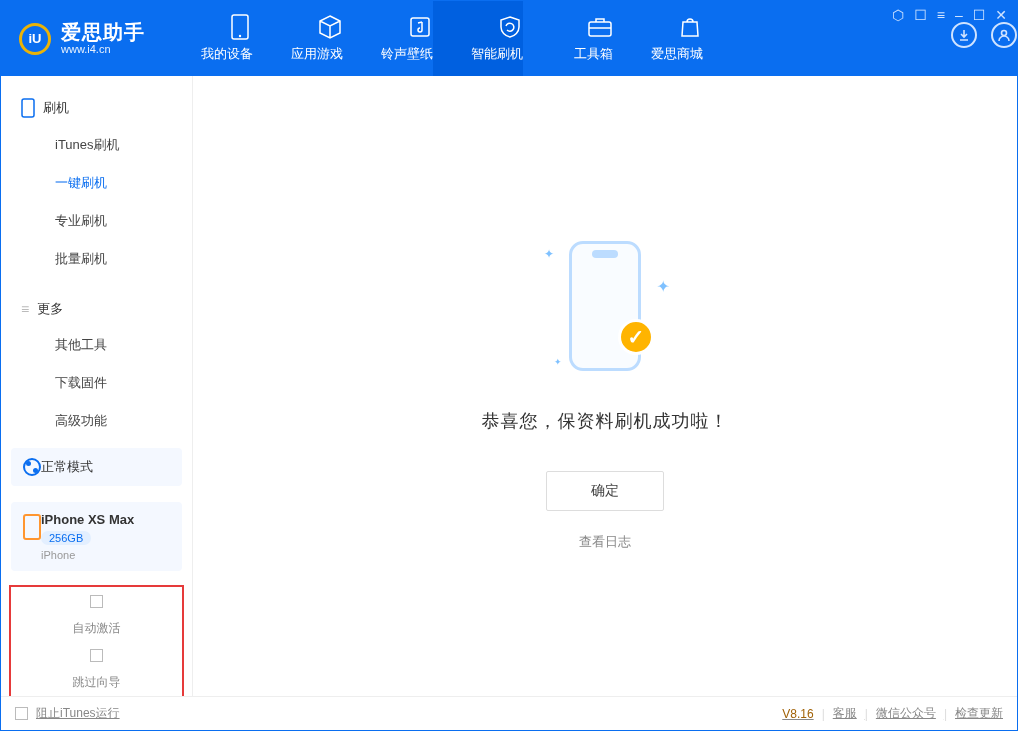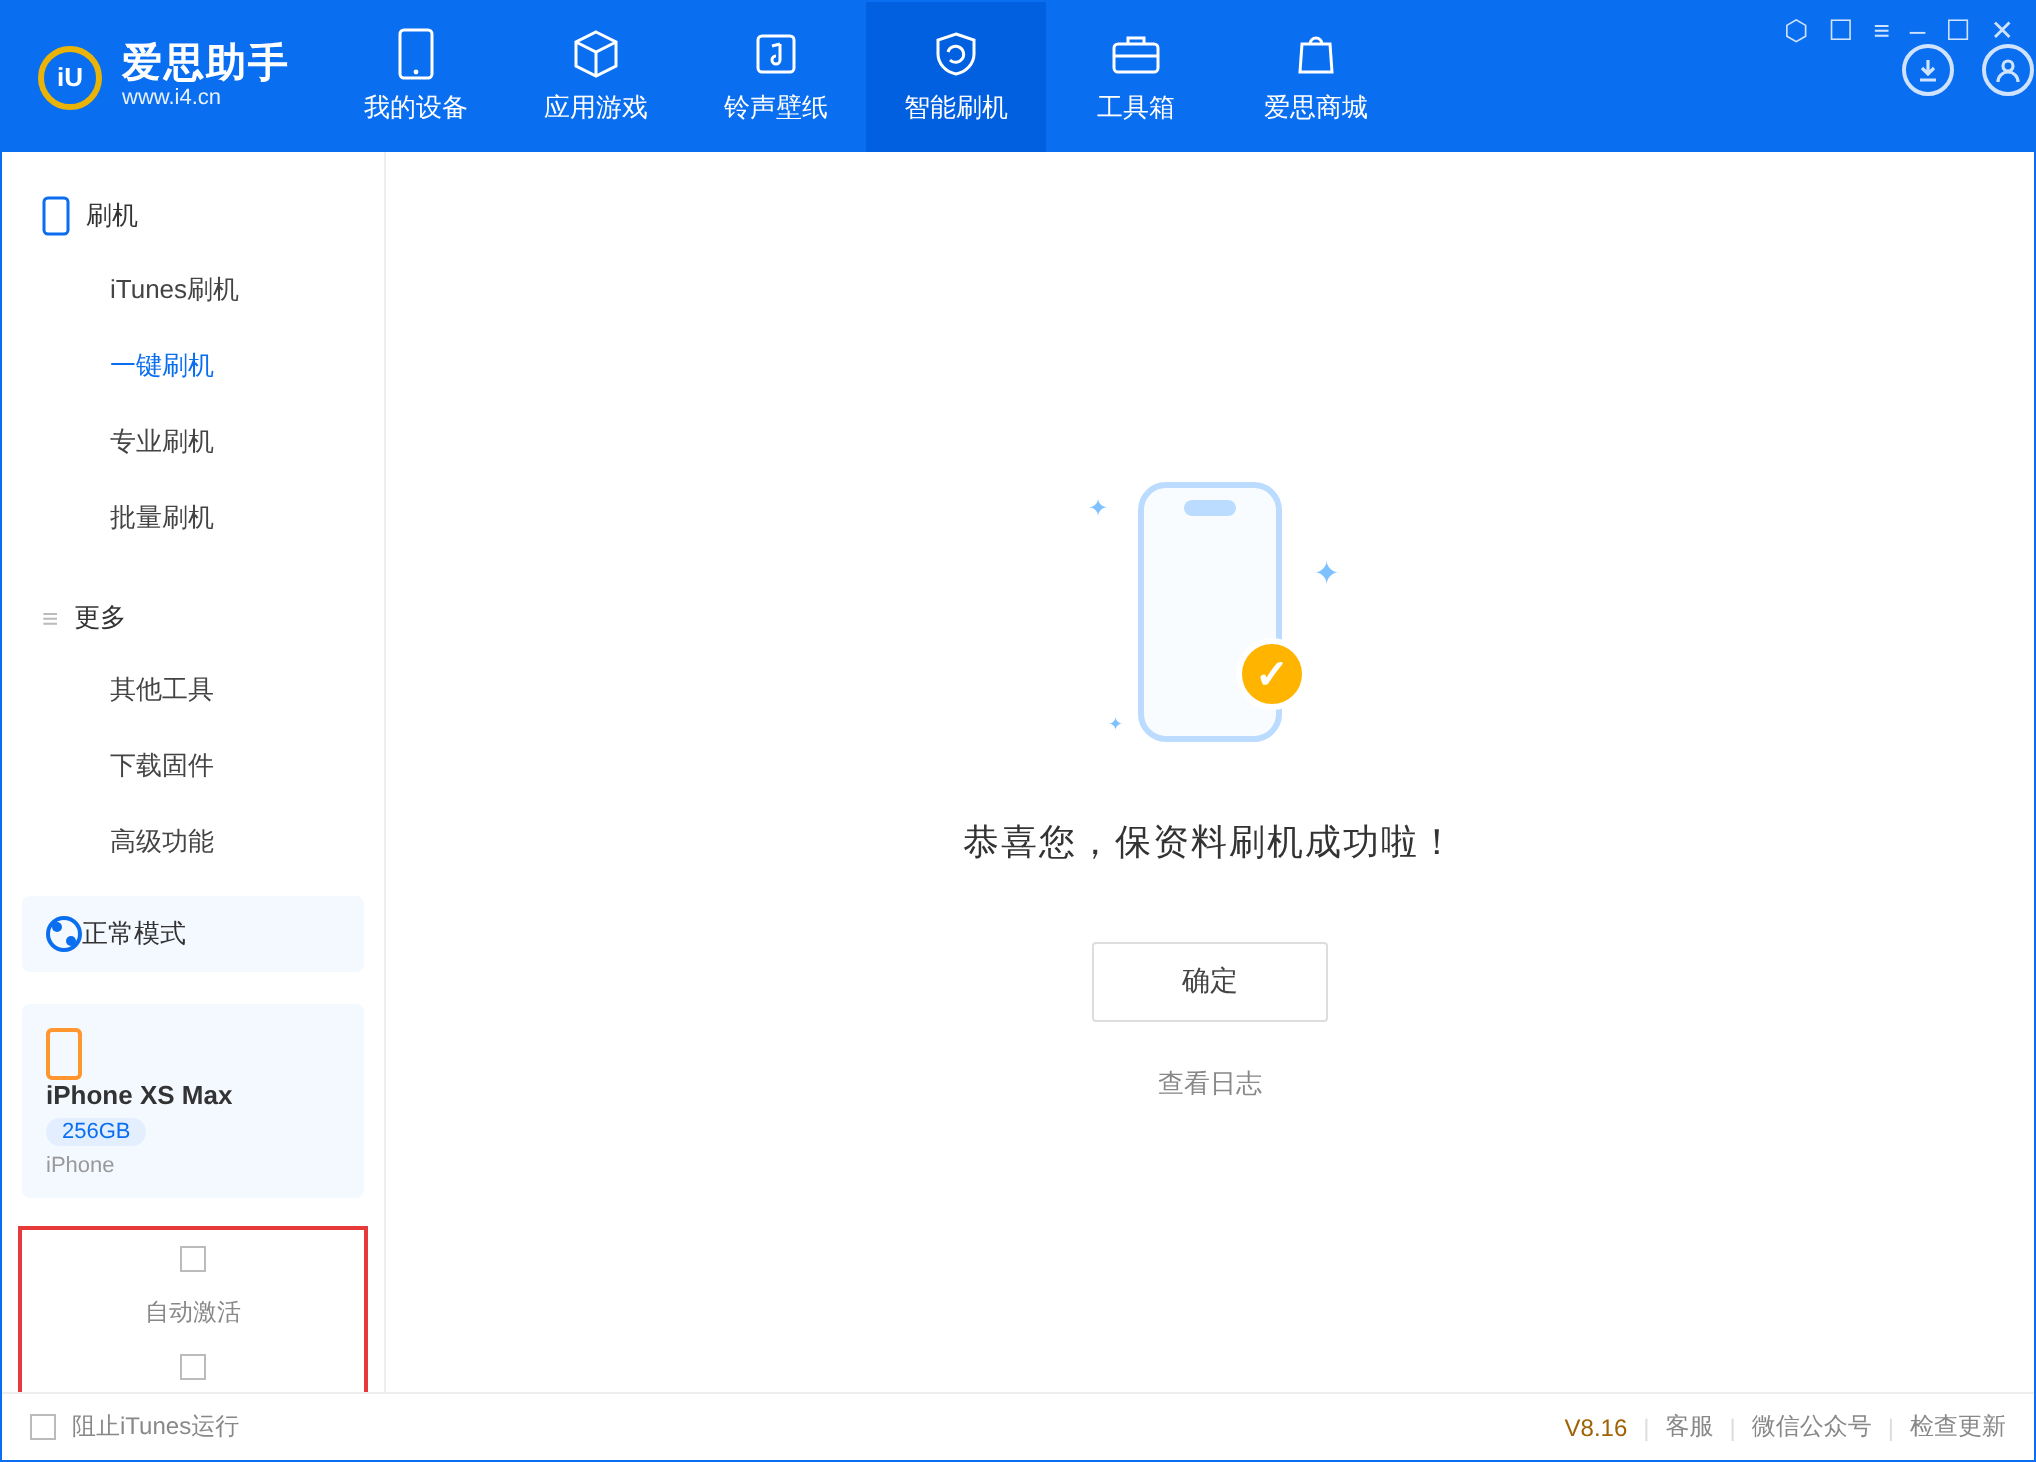--- a/index.html
+++ b/index.html
@@ -6,21 +6,21 @@
 body { background: #fff; width: 1018px; height: 731px; border: 1px solid #0a6ef0; overflow: hidden; display: flex; flex-direction: column; }
 
 
 .header { height: 75px; background: #0a6ef0; display: flex; align-items: stretch; color: #fff; }
 .logo-block { display: flex; align-items: center; padding: 0 18px; gap: 10px; }
 .logo-circle { width: 32px; height: 32px; border: 3px solid #eab308; border-radius: 50%; display: flex; align-items: center; justify-content: center; color: #fff; font-weight: bold; font-size: 13px; }
 .logo-text { line-height: 1.1; }
 .logo-text .cn { font-size: 20px; font-weight: bold; letter-spacing: 1px; }
 .logo-text .url { font-size: 11px; opacity: .9; }
 .nav-tabs { display: flex; }
-.nav-tab { width: 90px; display: flex; flex-direction: column; align-items: center; justify-content: center; gap: 5px; cursor: pointer; font-size: 13px; }
+.nav-tab { width: 90px; display: flex; flex-direction: column; align-items: flex-end; justify-content: center; gap: 5px; cursor: pointer; font-size: 13px; }
 .nav-tab.active { background: #0060e0; }
 .nav-tab .tab-icon { width: 26px; height: 26px; display: flex; align-items: center; justify-content: center; }
 .header-spacer { flex: 1; }
 .hr-top { position: absolute; top: 6px; right: 10px; display: flex; gap: 10px; align-items: center; }
 .hr-top span { cursor: pointer; font-size: 14px; color: #cfe3ff; }
 .hr-bottom { display: flex; gap: 14px; align-items: center; padding-bottom: 8px; }
 .hr-bottom .circ { width: 26px; height: 26px; border: 2px solid #cfe3ff; border-radius: 50%; display: flex; align-items: center; justify-content: center; color: #cfe3ff; cursor: pointer; }
 
 
 .body { flex: 1; display: flex; overflow: hidden; }
@@ -28,21 +28,21 @@
 .side-group { padding: 14px 0 0 0; }
 .side-head { display: flex; align-items: center; gap: 8px; padding: 8px 20px; font-weight: 400; color: #333; }
 .side-item { padding: 10px 20px 10px 54px; cursor: pointer; color: #444; }
 .side-item.active { color: #0a6ef0; font-weight: 500; }
 .side-flex { flex: 1; }
 .mode-card, .device-card { margin: 8px 10px; background: #f4f8ff; border-radius: 4px; padding: 10px 12px; display: flex; align-items: center; font-size: 13px; color: #333; }
 .mode-icon { width: 18px; height: 18px; border: 2px solid #0a6ef0; border-radius: 50%; position: relative; }
 .mode-icon::before, .mode-icon::after { content: ""; position: absolute; width: 5px; height: 5px; background: #0a6ef0; border-radius: 50%; }
 .mode-icon::before { top: 1px; left: 1px; }
 .mode-icon::after { bottom: 1px; right: 1px; }
-.device-card { flex-direction: column; align-items: flex-start; }
+.device-card { flex-direction: row; align-items: flex-start; }
 .device-card .phone-ic { width: 18px; height: 26px; border: 2px solid #ff9630; border-radius: 3px; margin-top: 2px; }
 .device-info .name { font-weight: 600; color: #333; font-size: 13px; }
 .device-info .cap { display: inline-block; margin-top: 4px; background: #e3efff; color: #0a6ef0; font-size: 11px; padding: 1px 8px; border-radius: 10px; }
 .device-info .sub { color: #999; font-size: 11px; margin-top: 4px; }
 .opts-row { border: 2px solid #e63a3a; margin: 6px 8px 10px 8px; padding: 8px 6px; display: flex; gap: 12px; font-size: 12px; color: #888; align-items: center; flex-direction: column; }
 .chk { width: 13px; height: 13px; border: 1px solid #bbb; display: inline-block; }
 
 .main { flex: 1; display: flex; flex-direction: column; align-items: center; justify-content: center; gap: 18px; color: #333; }
 .illus { width: 170px; height: 170px; position: relative; display: flex; align-items: center; justify-content: center; }
 .phone-shape { width: 72px; height: 130px; border: 3px solid #bcdcff; border-radius: 14px; background: #f9fcff; position: relative; }
@@ -50,21 +50,21 @@
 .check-badge { position: absolute; right: 36px; bottom: 36px; width: 36px; height: 36px; background: #ffb400; border-radius: 50%; display: flex; align-items: center; justify-content: center; color: #fff; font-size: 20px; font-weight: bold; border: 3px solid #fff; }
 .spark { position: absolute; font-size: 12px; color: #7fc1ff; }
 .spark.a { top: 26px; left: 24px; }
 .spark.b { top: 56px; right: 20px; font-size: 16px; }
 .spark.c { bottom: 24px; left: 34px; font-size: 9px; }
 .success-msg { font-size: 18px; color: #333; letter-spacing: 1px; }
 .ok-btn { margin-top: 20px; border: 1px solid #ddd; background: #fff; padding: 10px 44px; font-size: 14px; color: #444; cursor: pointer; border-radius: 2px; }
 .log-link { color: #888; font-size: 13px; text-decoration: none; cursor: pointer; margin-top: 4px; }
 
 
-.footer { height: 34px; border-top: 1px solid #eee; display: flex; align-items: center; padding: 0 14px; font-size: 12px; color: #888; gap: 8px; }
+.footer { height: 34px; border-top: 1px solid #eee; display: flex; align-items: center; padding: 0 14px; font-size: 12px; color: #888; gap: 8px; text-decoration: underline; }
 .footer .spacer { flex: 1; }
 .footer .ver { color: #a16207; text-align: right; }
 .footer .sep { color: #ddd; }
 .footer a { color: #888; text-decoration: none; cursor: pointer; }
 svg { display: block; }
 </style>
 </head>
 <body>
 
 <div class="header" style="position:relative">

